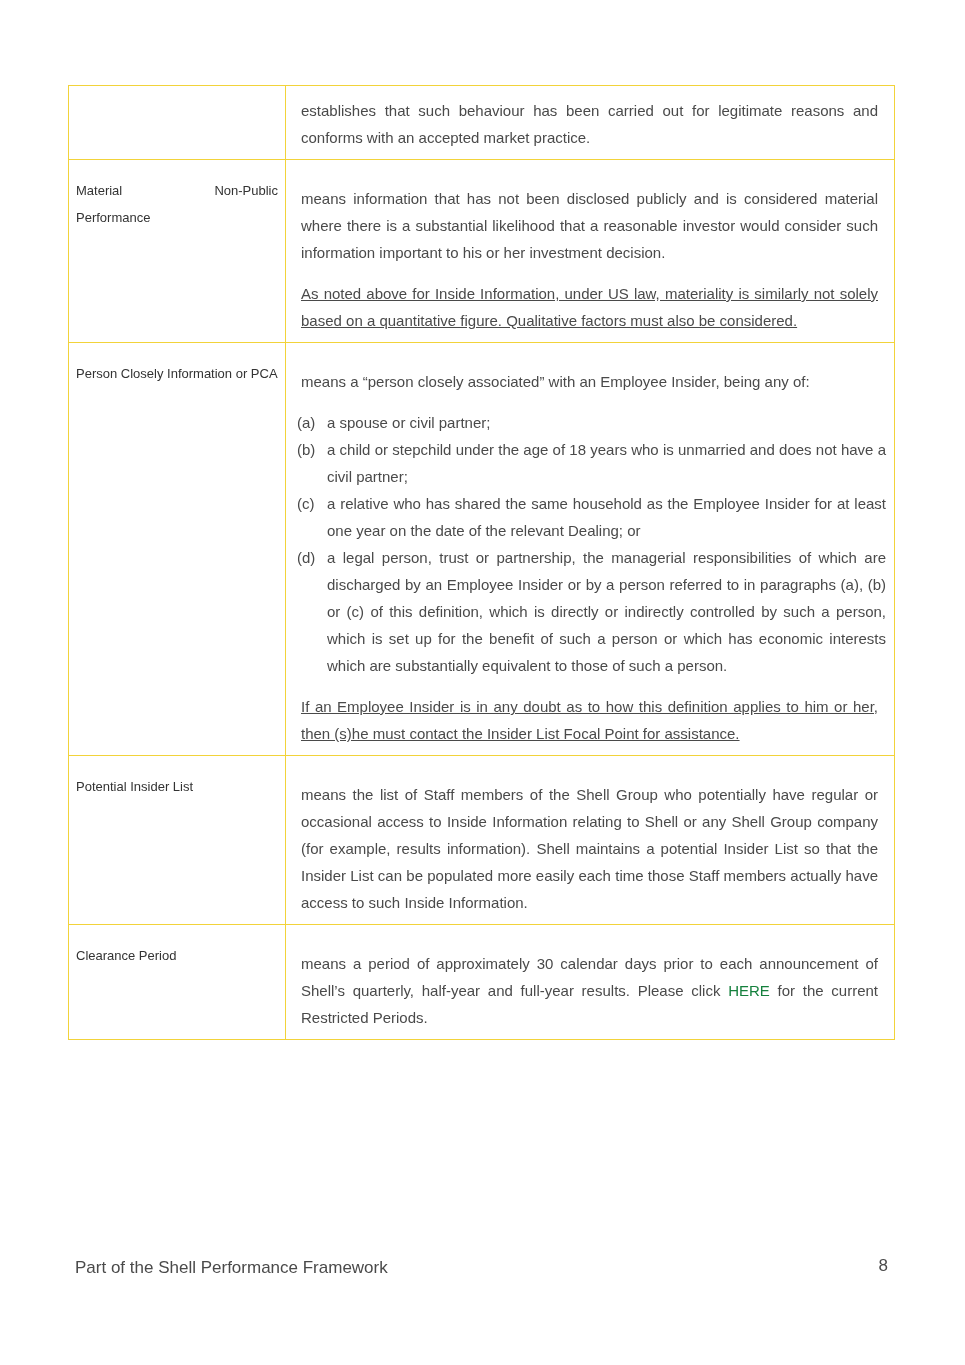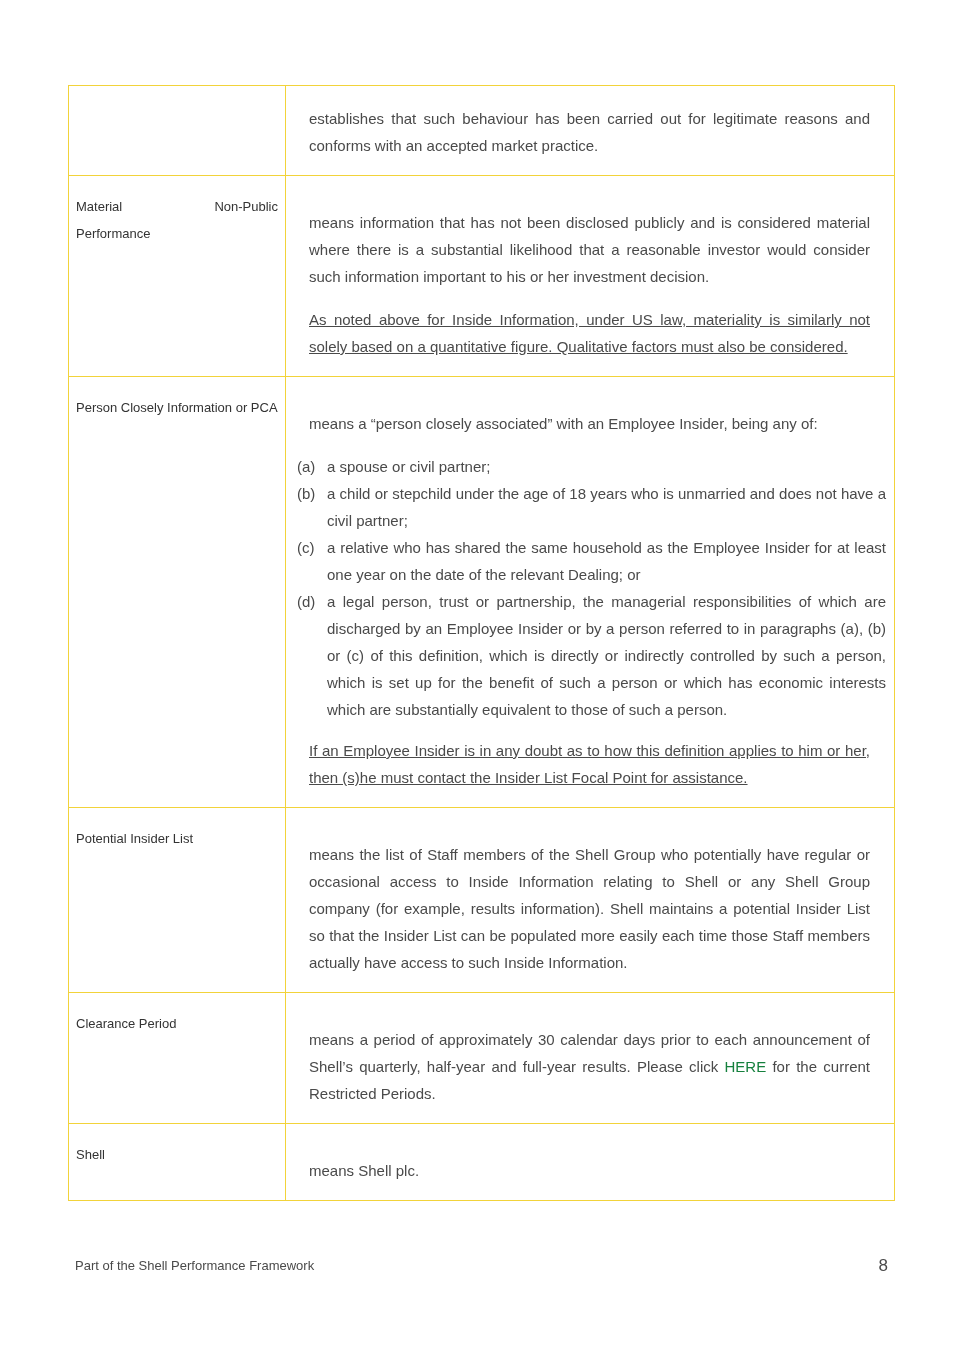--- a/index.html
+++ b/index.html
@@ -4,37 +4,37 @@
 <style>
   html, body { margin:0; padding:0; background:#ffffff; }
   body { width:965px; height:1365px; position:relative; overflow:hidden;
          font-family:"Liberation Sans", sans-serif; color:#4a4a4a; }
   .tbl { position:absolute; left:68px; top:85px; width:827px;
          border-collapse:collapse; table-layout:fixed; }
   .tbl td { border:1.5px solid #f2d33a; vertical-align:top;
             font-size:15px; line-height:27px; }
   .tbl td.term { width:202px; padding:0 7px; color:#333; font-size:13px; }
   .tbl td.def { padding:0 8px 0 7px; text-align:justify; }
-  p { margin:16px; }
+  p { margin:8px; }
   .row1 td { padding-top:3px !important; height:62px; }
   .row2 td, .row3 td, .row4 td, .row5 td, .row6 td, .row7 td, .row8 td { padding-top:17px !important; }
   .row2 td { height:156px; }
   .row3 td { height:384px; }
   .row4 td { height:142px; }
   .row5 td { height:88px; }
   .row6 td { height:62px; }
   .row7 td { height:38px; }
   .row8 td { height:60px; }
   .gap { margin-top:14px;text-decoration:underline; }
   ol.items { list-style:none; margin:14px 0 0 0; padding:0; }
   ol.items li { display:flex; }
   ol.items .lbl { width:34px; flex:none; padding-left:4px; box-sizing:border-box; }
   ol.items .txt { flex:1; text-align:justify; }
   .link { color:#15803d; }
-  .footer-left { position:absolute; left:75px; top:1258px; font-size:13px; color:#4a4a4a; }
+  .footer-left { position:absolute; left:75px; top:1258px; font-size:17px; color:#4a4a4a; }
   .footer-right { position:absolute; right:77px; top:1256px; font-size:17px; color:#4a4a4a; }
   .mnp { display:flex; justify-content:space-between; }
 </style>
 </head>
 <body>
 
 <table class="tbl">
   <tbody>
       <tr class="row1">
     <td class="term"></td>
@@ -85,23 +85,17 @@
     <td class="def">
       <p>means the list of Staff members of the Shell Group who potentially have regular or occasional access to Inside Information relating to Shell or any Shell Group company (for example, results information). Shell maintains a potential Insider List so that the Insider List can be populated more easily each time those Staff members actually have access to such Inside Information.</p>
     </td>
   </tr>
   <tr class="row5">
     <td class="term">Clearance Period</td>
     <td class="def">
       <p><span>means a period of approximately 30 calendar days prior to each announcement of Shell’s quarterly, half-year and full-year results.  Please click </span><span class="link">HERE</span><span> for the current Restricted Periods.</span></p>
     </td>
   </tr>
-  <tr class="row7">
-    <td class="term">Shell</td>
-    <td class="def">
-      <p>means Shell plc.</p>
-    </td>
-  </tr>
 </tbody>
   </table>
 
 <div class="footer-left">Part of the Shell Performance Framework</div>
 <div class="footer-right">8</div>
 
 </body></html>

